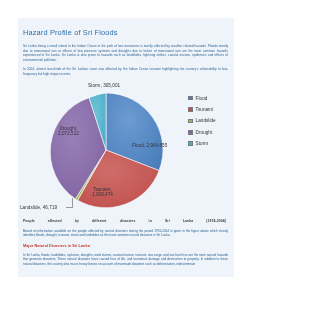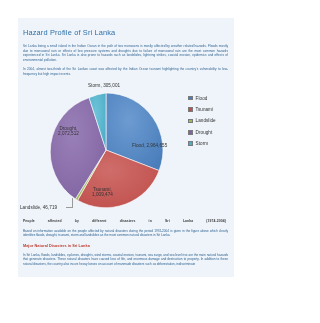--- a/index.html
+++ b/index.html
@@ -143,21 +143,21 @@
     background: linear-gradient(to bottom, rgba(255,255,255,0) 0%, #ffffff 72%);
     pointer-events: none;
   }
 </style>
 </head>
 <body>
 
 <div class="page">
   <div class="content">
 
-    <div class="title">Hazard Profile of Sri Lanka</div>
+    <div class="title">Hazard Profile of Sri Floods</div>
 
     <div class="para">Sri Lanka being a small island in the Indian Ocean in the path of two monsoons is mostly affected by weather related hazards. Floods mostly due to monsoonal rain or effects of low pressure systems and droughts due to failure of monsoonal rain are the most common hazards experienced in Sri Lanka. Sri Lanka is also prone to hazards such as landslides, lightning strikes, coastal erosion, epidemics and effects of environmental pollution.</div>
     <div class="para">In 2004, almost two-thirds of the Sri Lankan coast was affected by the Indian Ocean tsunami highlighting the country's vulnerability to low-frequency but high impact events.</div>
 
     <div class="chart-wrap">
       <div class="pie-area">
 
         <svg class="pie-svg" width="128" height="120" viewBox="0 0 128 120">
           <defs>
             <radialGradient id="shadeBlue" cx="40%" cy="35%" r="75%">

